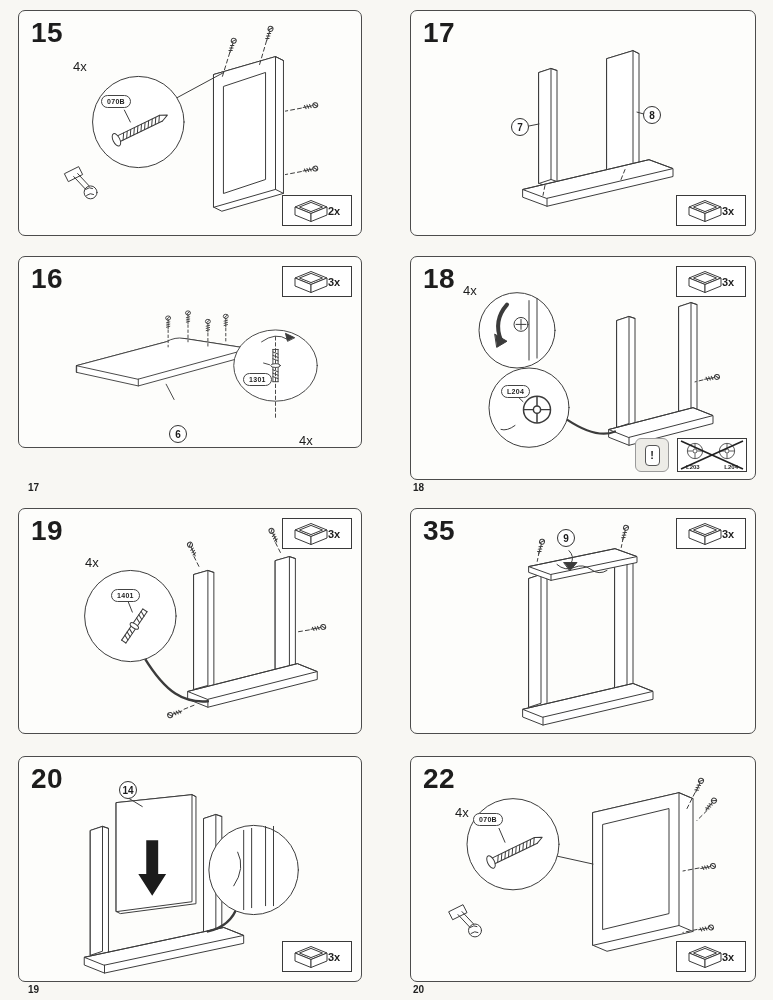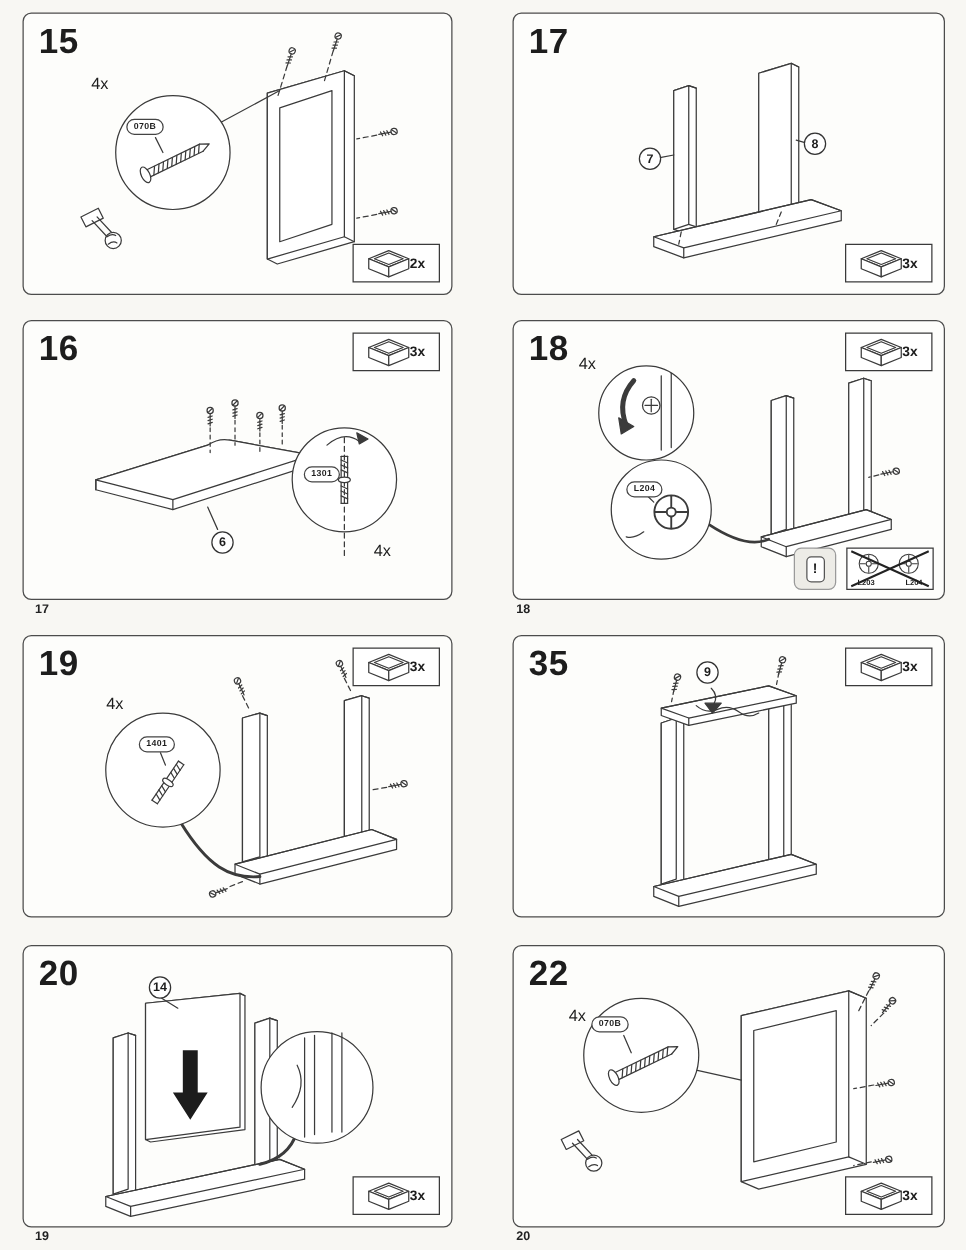--- a/index.html
+++ b/index.html
@@ -164,21 +164,21 @@
     <div class="ov circ" style="left:100px;top:107px">7</div>
     <div class="ov circ" style="left:232px;top:95px">8</div>
     <div class="qtybox" style="right:9px;bottom:9px">
       <svg width="34" height="24" viewBox="0 0 34 24">
           <use href="#g-boxicon"></use>
         </svg>
       <span class="q">3x</span>
     </div>
   </section>
 
-  <section class="panel" style="left:18px;top:256px;width:344px;height:224px">
+  <section class="panel" style="left:18px;top:256px;width:344px;height:192px">
     <div class="stepnum">16</div>
     <svg class="art" viewBox="0 0 344 224" preserveAspectRatio="none">
       <g stroke="#3b3b3b" fill="none" stroke-width="1" stroke-linejoin="round" stroke-linecap="round">
         <g>
           <polygon fill="#fff" points="58,128 148,100 166,96 232,108 232,116 120,152 58,136"></polygon>
           <path fill="#fff" d="M58,128 L148,100 Q157,94 166,96 L232,108 L120,144 Z"></path>
           <line x1="58" y1="128" x2="58" y2="136"></line>
           <line x1="120" y1="144" x2="120" y2="152"></line>
           <line x1="232" y1="108" x2="232" y2="116"></line>
         </g>

